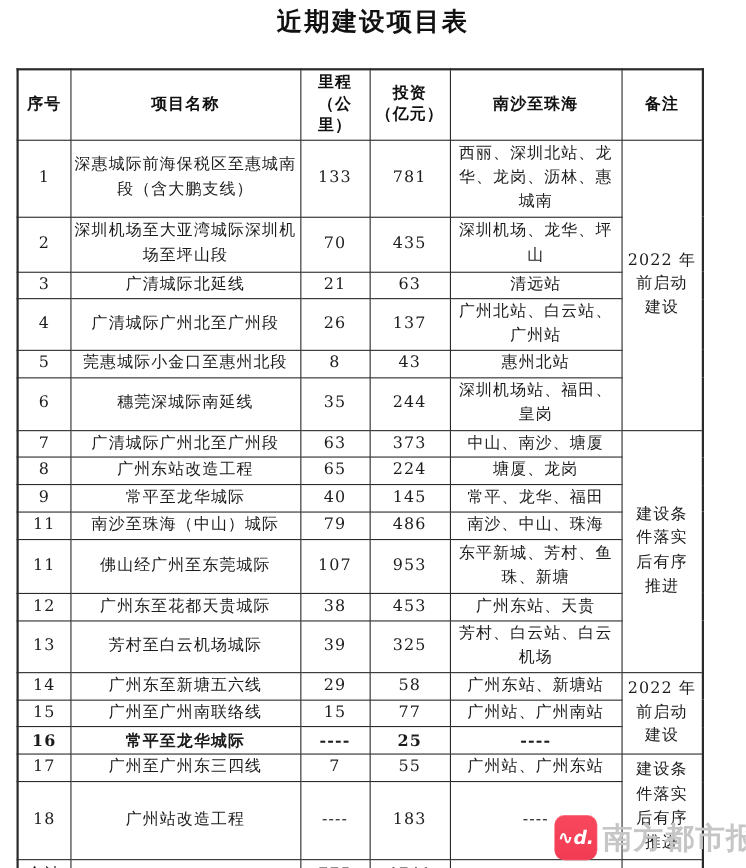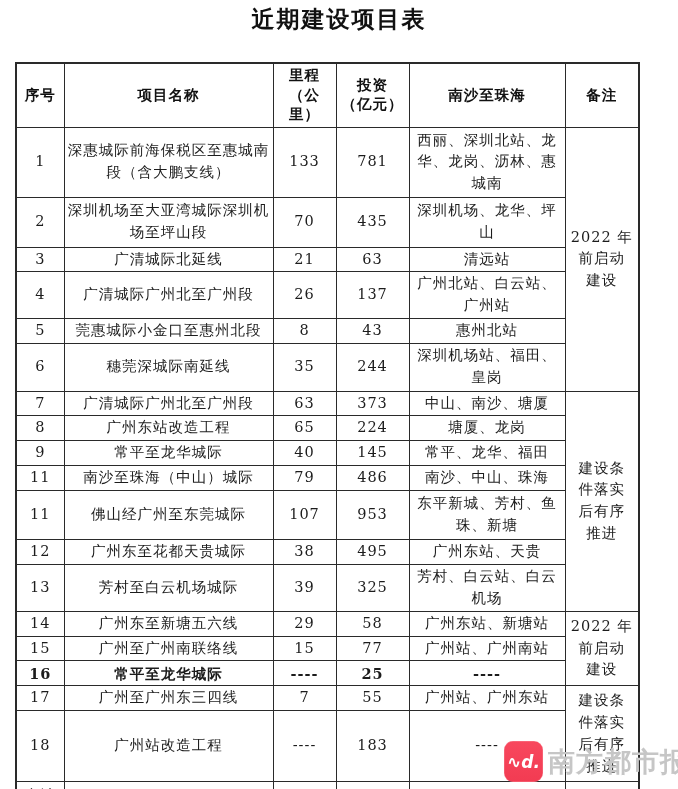--- a/index.html
+++ b/index.html
@@ -226,21 +226,21 @@
           <td class="c-seq">11</td>
           <td class="c-name">佛山经广州至东莞城际</td>
           <td class="c-num">107</td>
           <td class="c-num">953</td>
           <td class="c-via">东平新城、芳村、鱼珠、新塘</td>
         </tr>
         <tr style="height: 25px;">
           <td class="c-seq">12</td>
           <td class="c-name">广州东至花都天贵城际</td>
           <td class="c-num">38</td>
-          <td class="c-num">495</td>
+          <td class="c-num">453</td>
           <td class="c-via">广州东站、天贵</td>
         </tr>
         <tr style="height: 47px;">
           <td class="c-seq">13</td>
           <td class="c-name">芳村至白云机场城际</td>
           <td class="c-num">39</td>
           <td class="c-num">325</td>
           <td class="c-via">芳村、白云站、白云机场</td>
         </tr>
         <tr style="height: 25px; padding-left: 32px;">

